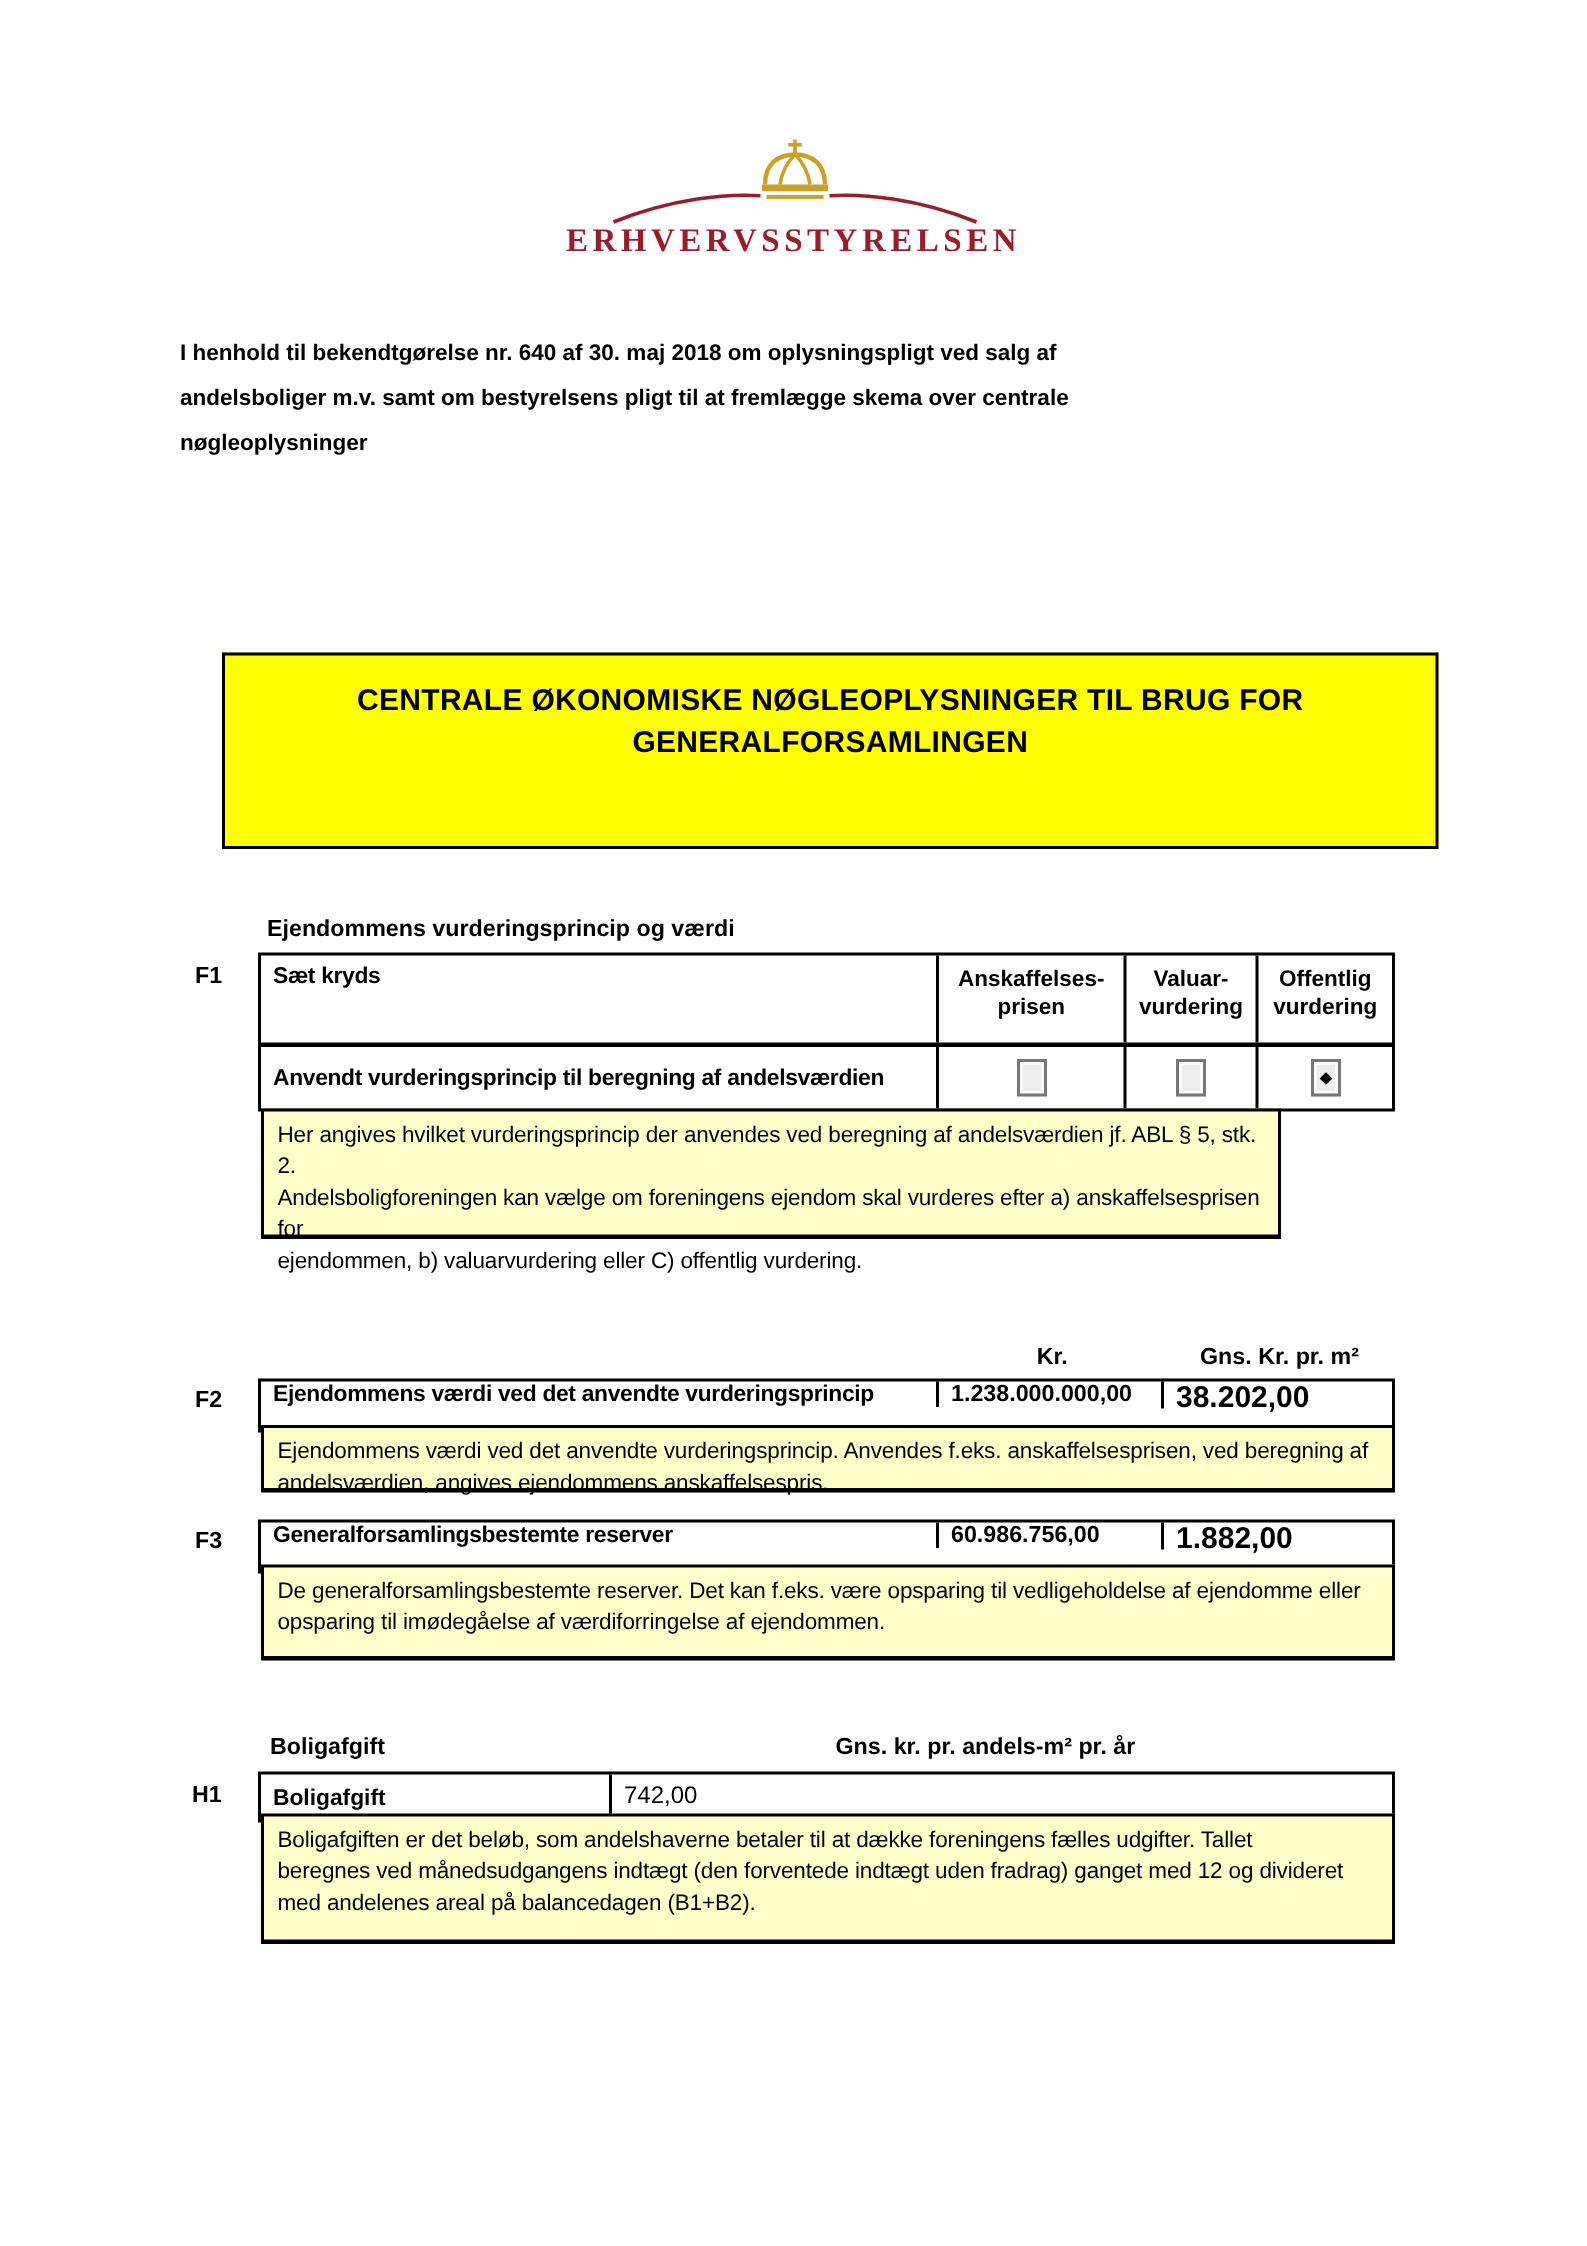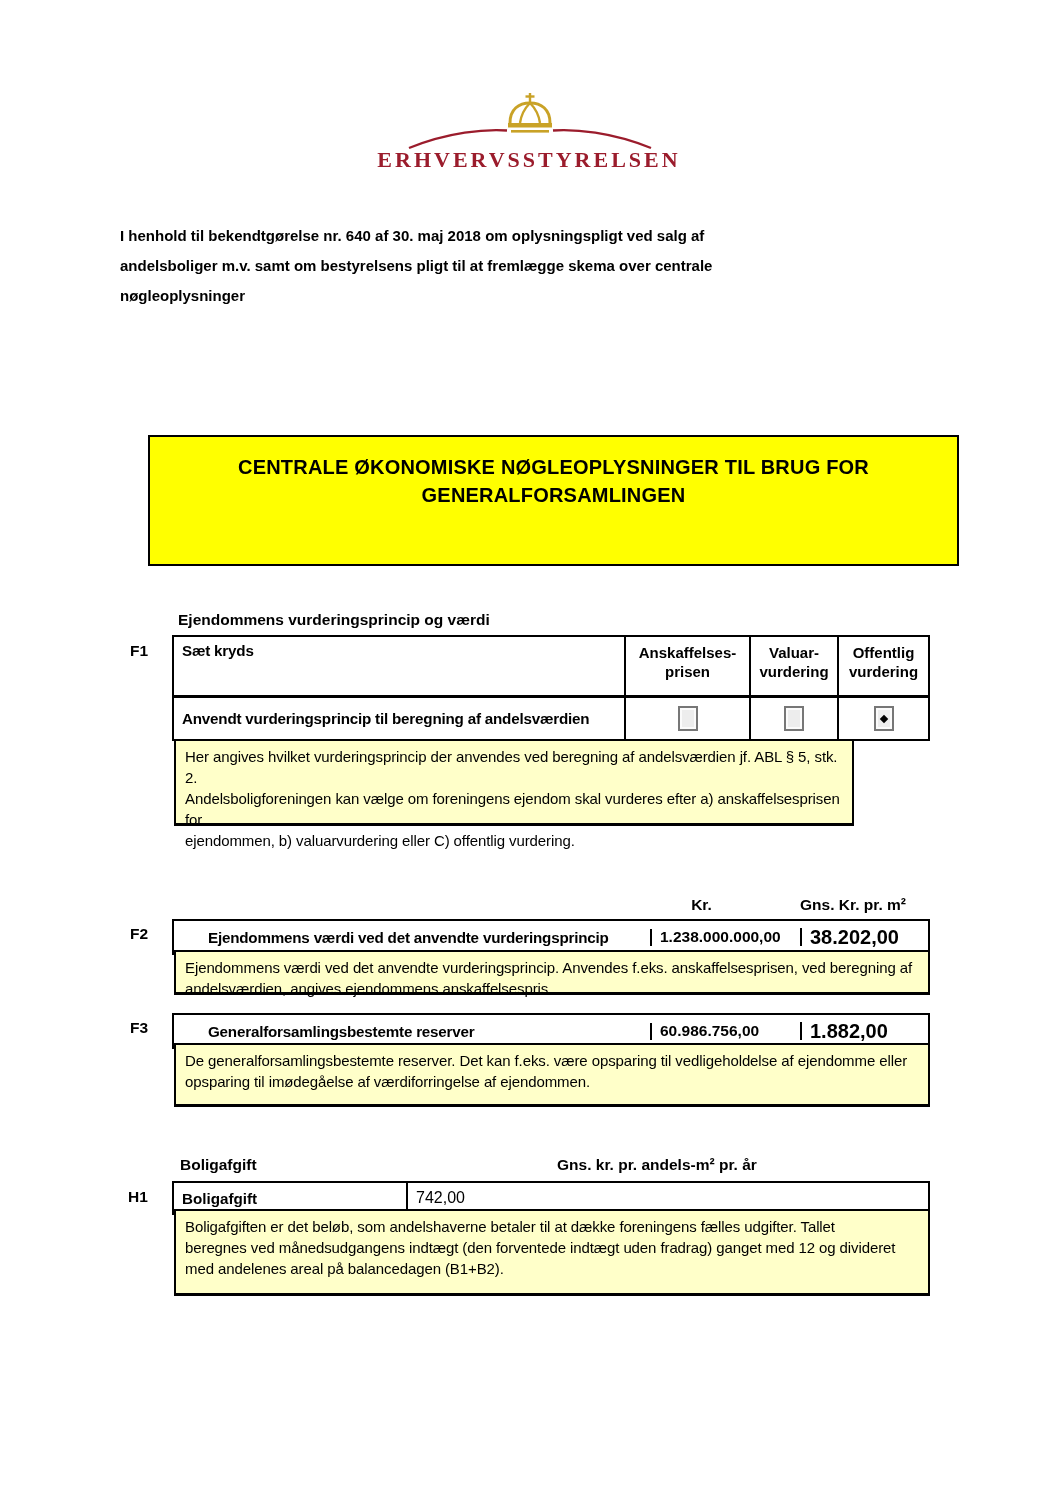--- a/index.html
+++ b/index.html
@@ -51,21 +51,21 @@
   .c-chk{display:flex;align-items:center;justify-content:center;padding-top:0;}
   .f1-row .c-main{display:flex;align-items:center;}
   .cb{width:20px;height:25px;border:2px solid #777;background:#ededed;
     box-shadow:inset 0 0 0 2px #fbfbfb;display:flex;align-items:center;justify-content:center;cursor:pointer;}
   .cb.checked::after{content:"";width:6px;height:6px;background:#000;transform:rotate(45deg);}
 
   .f1-expl{left:174px;top:739px;width:680px;height:87px;}
 
   
   .col-head{font-weight:bold;font-size:15.5px;text-align:center;}
-  .vrow{display:flex;height:32px;align-items:center;padding-left:26px;}
+  .vrow{display:flex;height:32px;align-items:flex-start;}
   .v-label{width:452px;padding-left:8px;font-weight:bold;font-size:15.2px;letter-spacing:-0.2px;
     display:flex;align-items:center;white-space:nowrap;overflow:hidden;}
   .v-kr{width:150px;padding-left:8px;font-weight:bold;font-size:15.5px;
     display:flex;align-items:center;white-space:nowrap;}
   .v-gns{flex:1;padding-left:8px;font-weight:bold;font-size:20px;
     display:flex;align-items:center;white-space:nowrap;}
   .f2-tbl{left:172px;top:919px;width:758px;}
   .f2-expl{left:174px;top:950px;width:756px;height:45px;}
   .f3-tbl{left:172px;top:1013px;width:758px;}
   .f3-expl{left:174px;top:1043px;width:756px;height:64px;}

